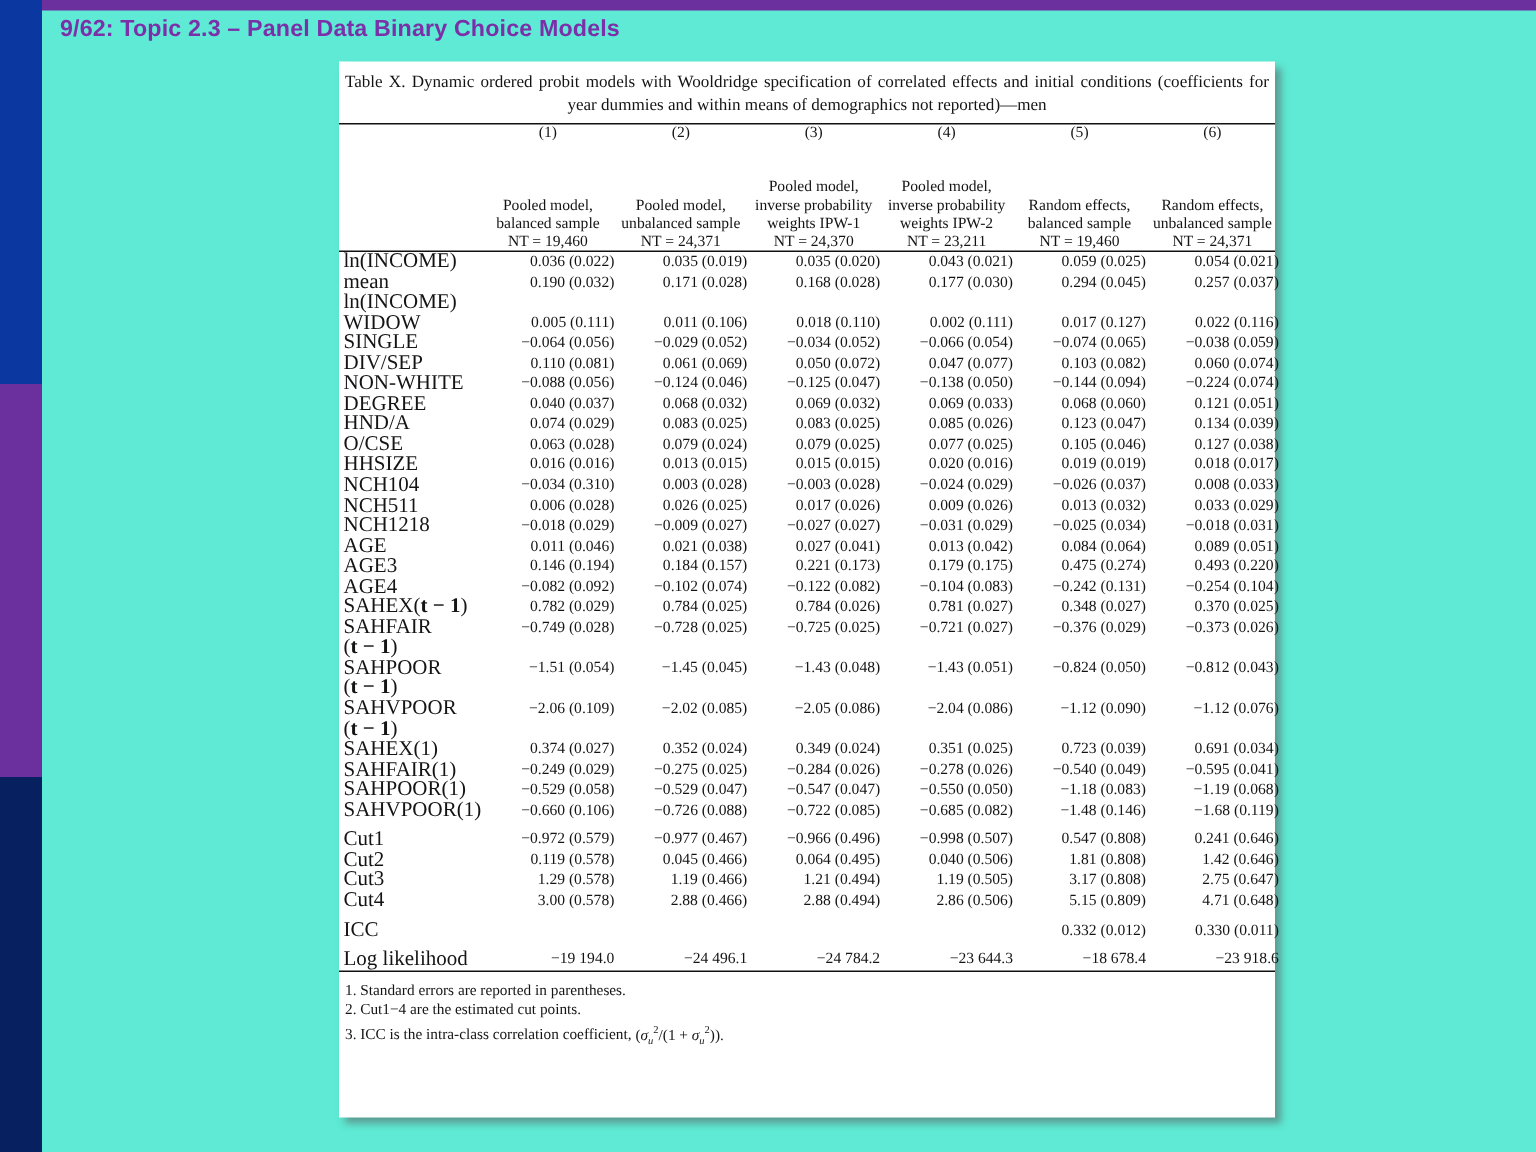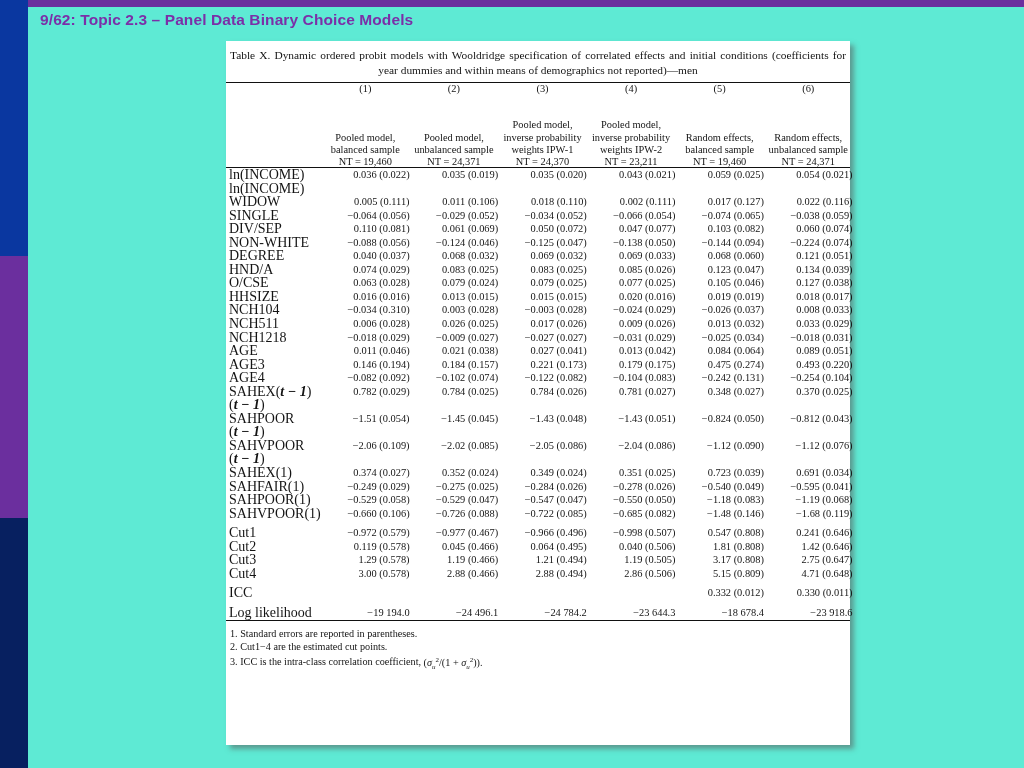--- a/index.html
+++ b/index.html
@@ -136,21 +136,21 @@
 
   
   tr.data-row td { height: 13.55px; line-height: 13.55px; }
   td.lbl {
     text-align: left;
     font-weight: bold;
     font-size: 14px;
     white-space: nowrap;
     padding-left: 1px;
   }
-  td.lbl .it { font-style: italic; font-weight: bold; }
+  td.lbl .it { font-weight: bold; }
   td.val {
     text-align: right;
     font-weight: bold;
     font-size: 10.4px;
     white-space: nowrap;
     padding-right: 5px;
   }
   tr.gap-row td { height: 6px; line-height: 6px; }
 
   
@@ -247,20 +247,29 @@
             <tr class="data-row">
               <td class="lbl">ln(INCOME)</td>
               <td class="val">0.036 (0.022)</td>
               <td class="val">0.035 (0.019)</td>
               <td class="val">0.035 (0.020)</td>
               <td class="val">0.043 (0.021)</td>
               <td class="val">0.059 (0.025)</td>
               <td class="val">0.054 (0.021)</td>
             </tr>
             <tr class="data-row">
+              <td class="lbl">mean</td>
+              <td class="val">0.190 (0.032)</td>
+              <td class="val">0.171 (0.028)</td>
+              <td class="val">0.168 (0.028)</td>
+              <td class="val">0.177 (0.030)</td>
+              <td class="val">0.294 (0.045)</td>
+              <td class="val">0.257 (0.037)</td>
+            </tr>
+            <tr class="data-row">
               <td class="lbl">ln(INCOME)</td>
               <td class="val"></td>
               <td class="val"></td>
               <td class="val"></td>
               <td class="val"></td>
               <td class="val"></td>
               <td class="val"></td>
             </tr>
             <tr class="data-row">
               <td class="lbl">WIDOW</td>
@@ -391,20 +400,29 @@
             <tr class="data-row">
               <td class="lbl">SAHEX(<span class="it">t − 1</span>)</td>
               <td class="val">0.782 (0.029)</td>
               <td class="val">0.784 (0.025)</td>
               <td class="val">0.784 (0.026)</td>
               <td class="val">0.781 (0.027)</td>
               <td class="val">0.348 (0.027)</td>
               <td class="val">0.370 (0.025)</td>
             </tr>
             <tr class="data-row">
+              <td class="lbl">SAHFAIR</td>
+              <td class="val">−0.749 (0.028)</td>
+              <td class="val">−0.728 (0.025)</td>
+              <td class="val">−0.725 (0.025)</td>
+              <td class="val">−0.721 (0.027)</td>
+              <td class="val">−0.376 (0.029)</td>
+              <td class="val">−0.373 (0.026)</td>
+            </tr>
+            <tr class="data-row">
               <td class="lbl">(<span class="it">t − 1</span>)</td>
               <td class="val"></td>
               <td class="val"></td>
               <td class="val"></td>
               <td class="val"></td>
               <td class="val"></td>
               <td class="val"></td>
             </tr>
             <tr class="data-row">
               <td class="lbl">SAHPOOR</td>

